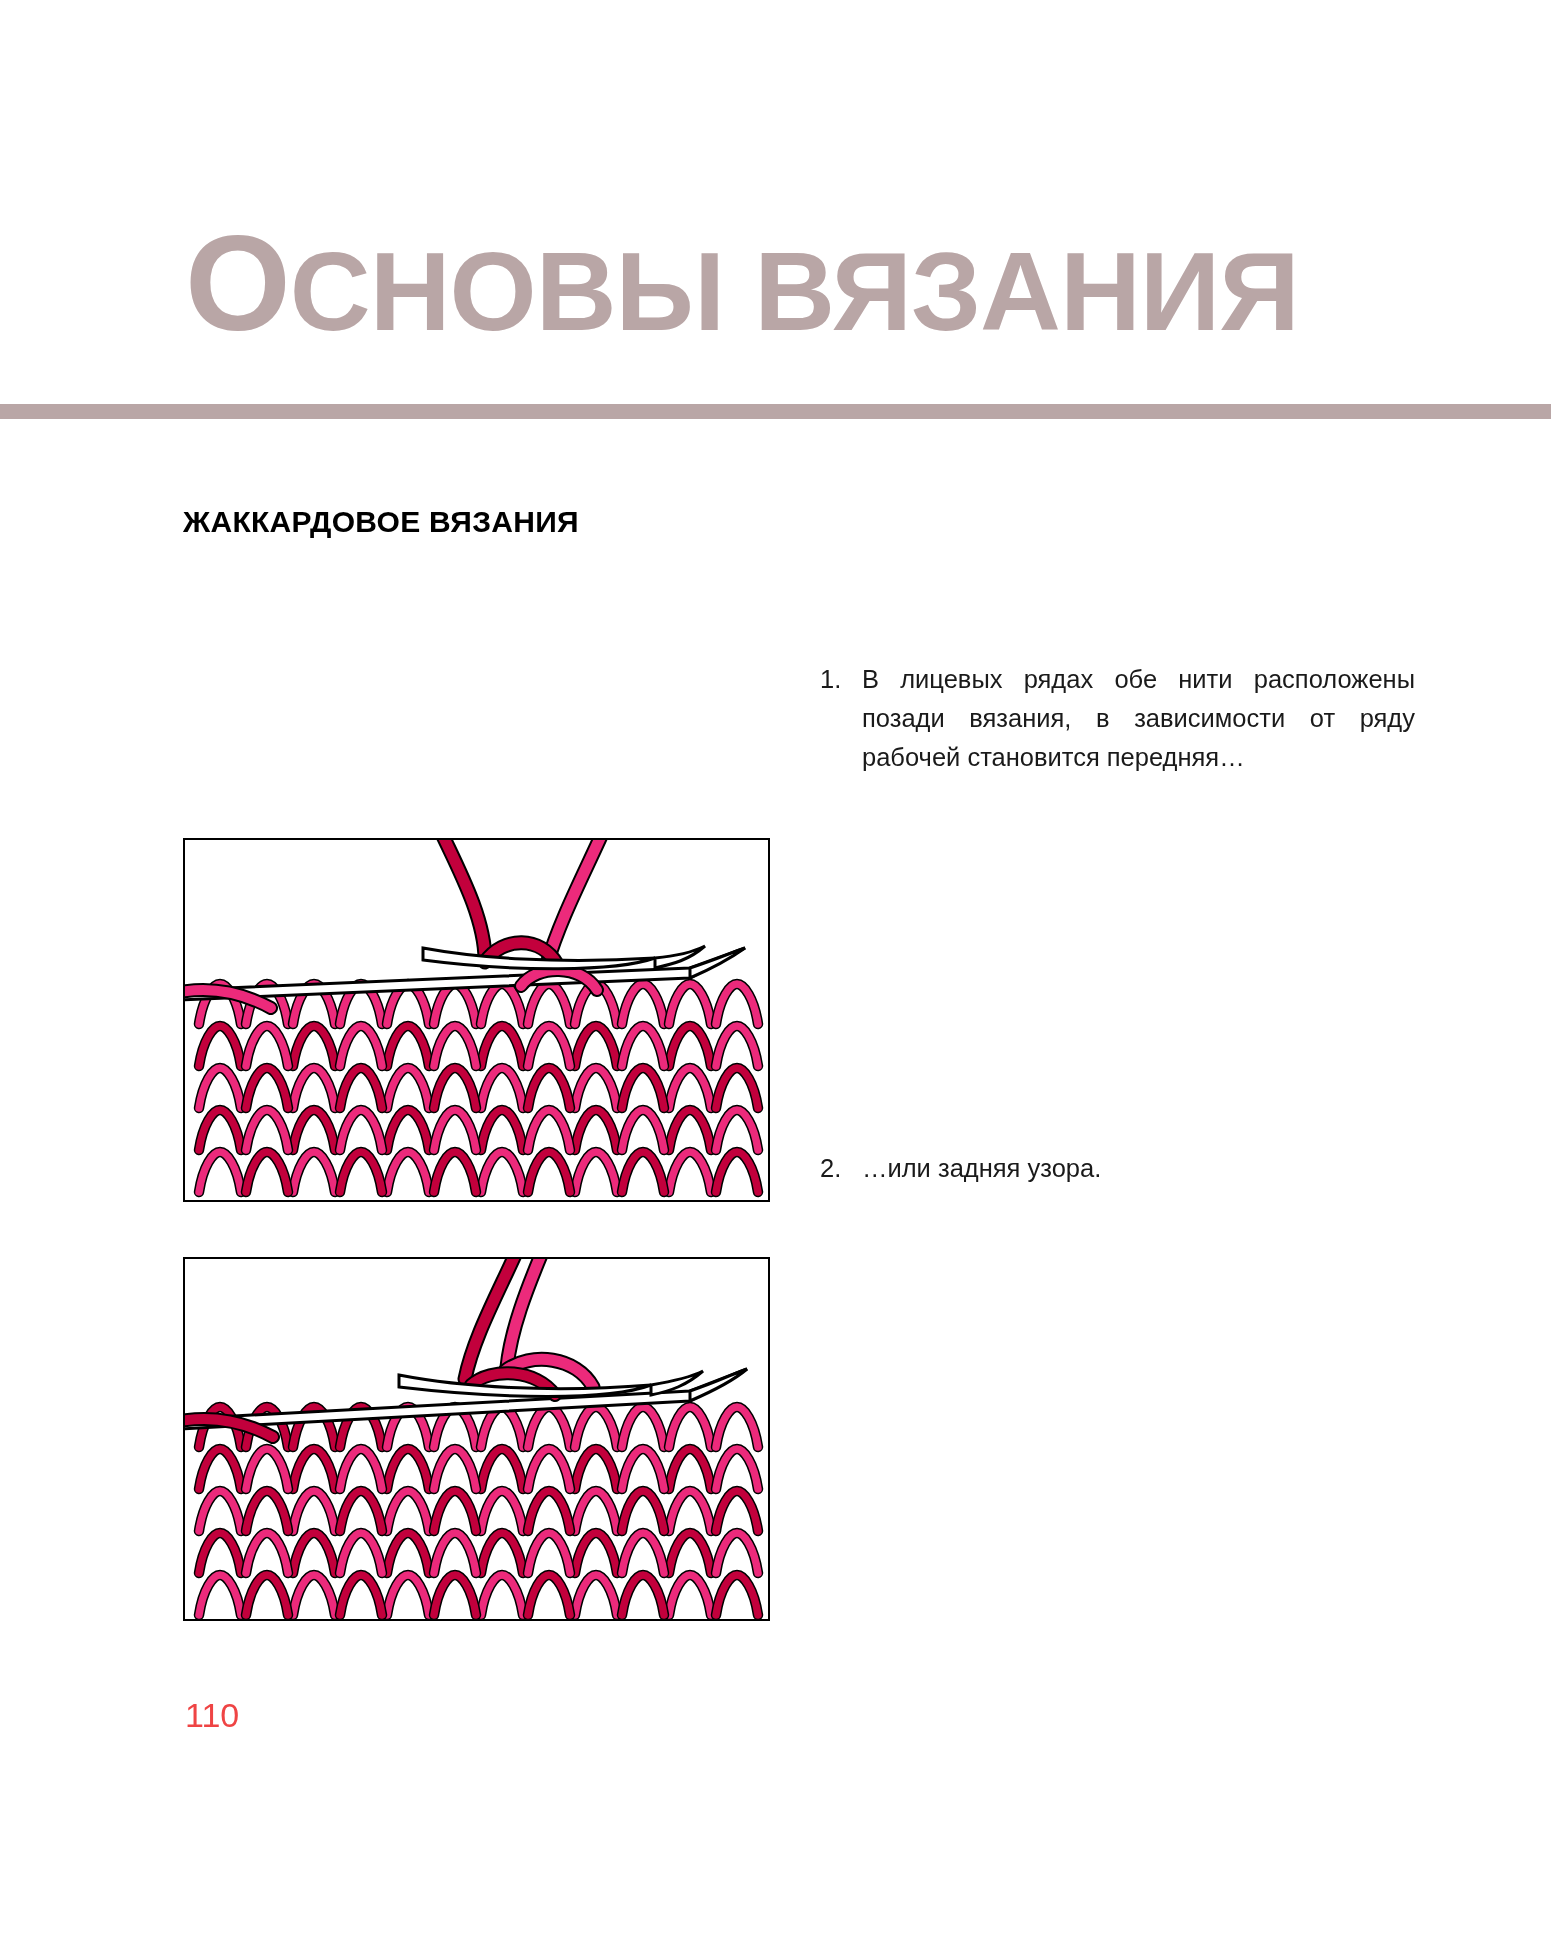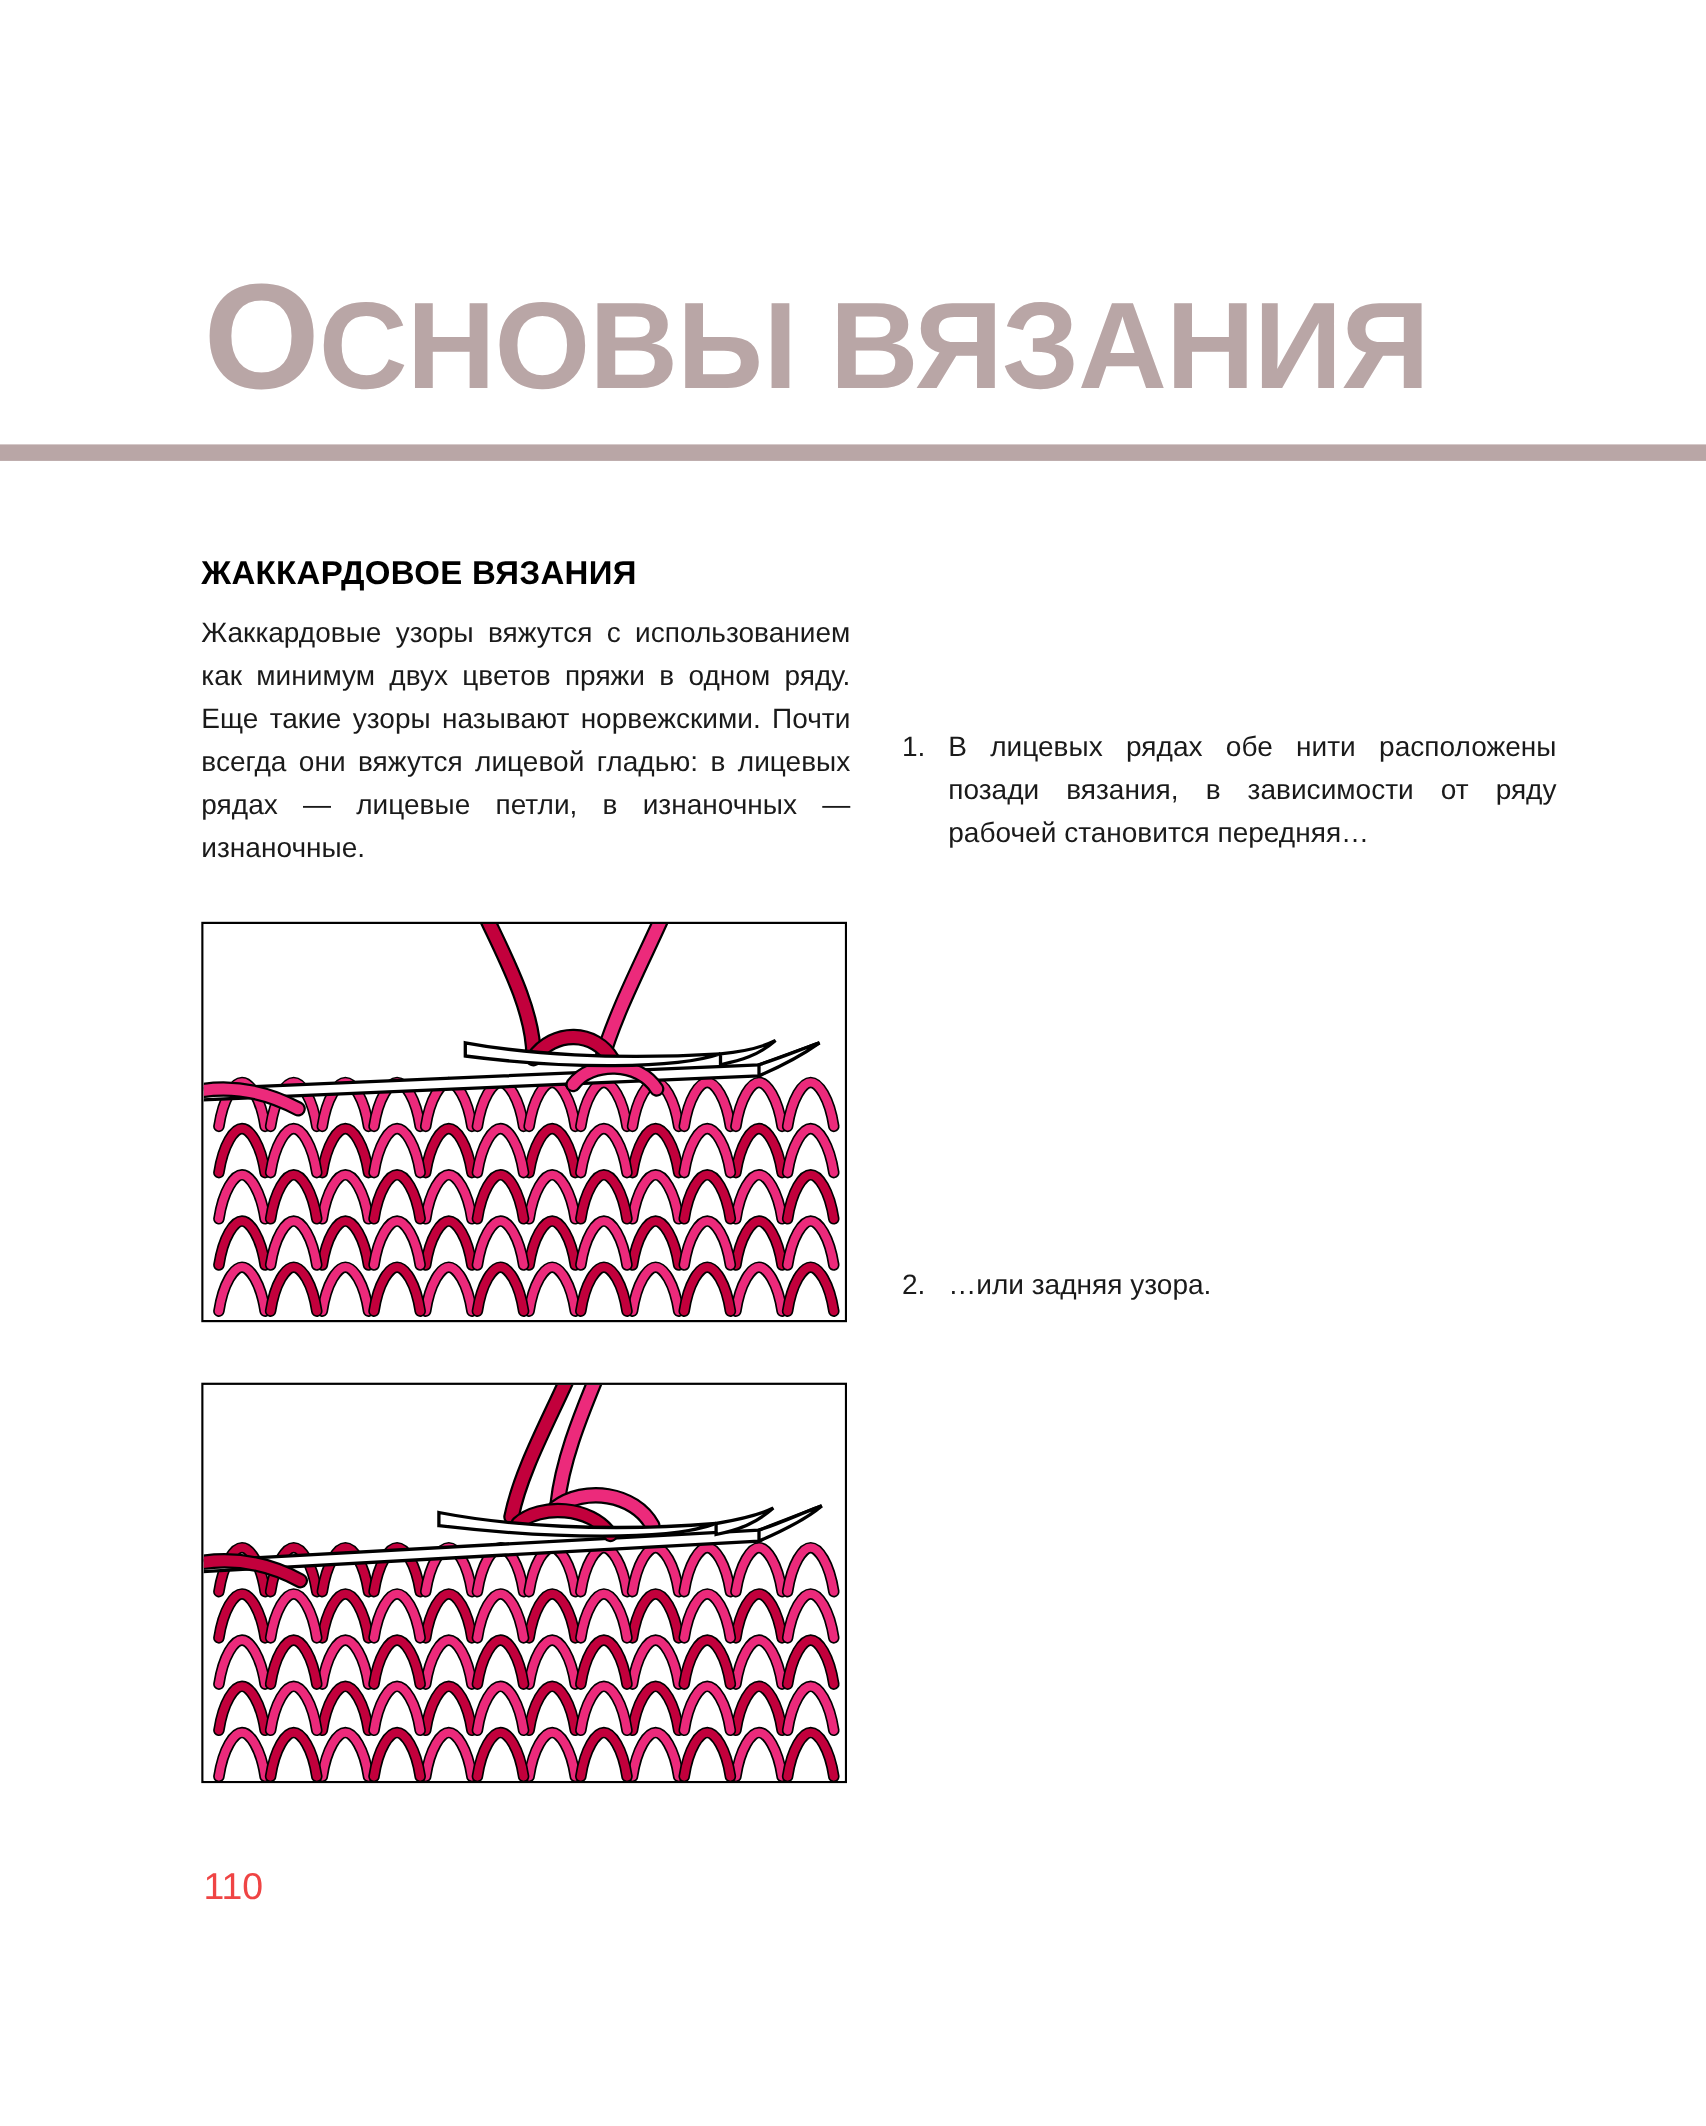--- a/index.html
+++ b/index.html
@@ -22,21 +22,20 @@
     left: 185px;
     top: 215px;
     width: 1100px;
     font-family: "Liberation Sans", sans-serif;
     font-weight: bold;
     font-size: 112px;
     line-height: 1.0;
     letter-spacing: -1px;
     color: #b9a6a6;
     white-space: nowrap;
-    margin-top: 23px;
   }
   .page-title .cap {
     font-size: 136px;
   }
   .title-rule {
     position: absolute;
     left: 0;
     top: 404px;
     width: 1551px;
     height: 15px;
@@ -146,21 +145,20 @@
 <body>
 
 <div class="page-title">
   <span class="cap">О</span><span>СНОВЫ ВЯЗАНИЯ</span>
 </div>
 
 <div class="title-rule"></div>
 
 <div class="col-left">
   <h2 class="section-heading">ЖАККАРДОВОЕ ВЯЗАНИЯ</h2>
-  <p class="body-text">Жаккардовые узоры вяжутся с использованием как минимум двух цветов пряжи в одном ряду. Еще такие узоры называют норвежскими. Почти всегда они вяжутся лицевой гладью: в лицевых рядах — лицевые петли, в изнаночных — изнаночные.</p>
 </div>
 
 <div class="col-right">
 
   <div class="step" style="margin-top: 108px;">
     <div class="step-row">
       <span class="step-num">1.</span>
       <span class="step-text">В лицевых рядах обе нити расположены позади вязания, в зависимости от ряду рабочей становится передняя…</span>
     </div>
   </div>

